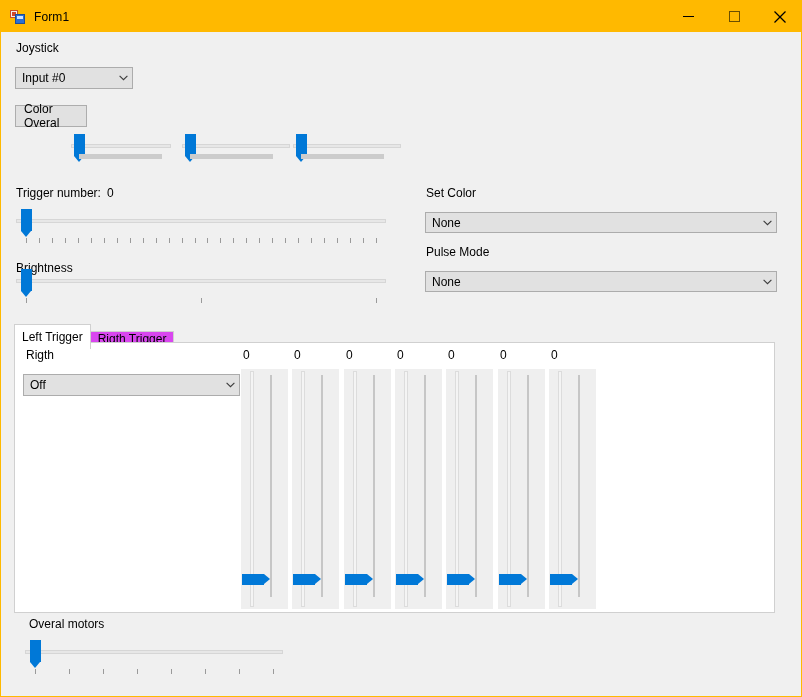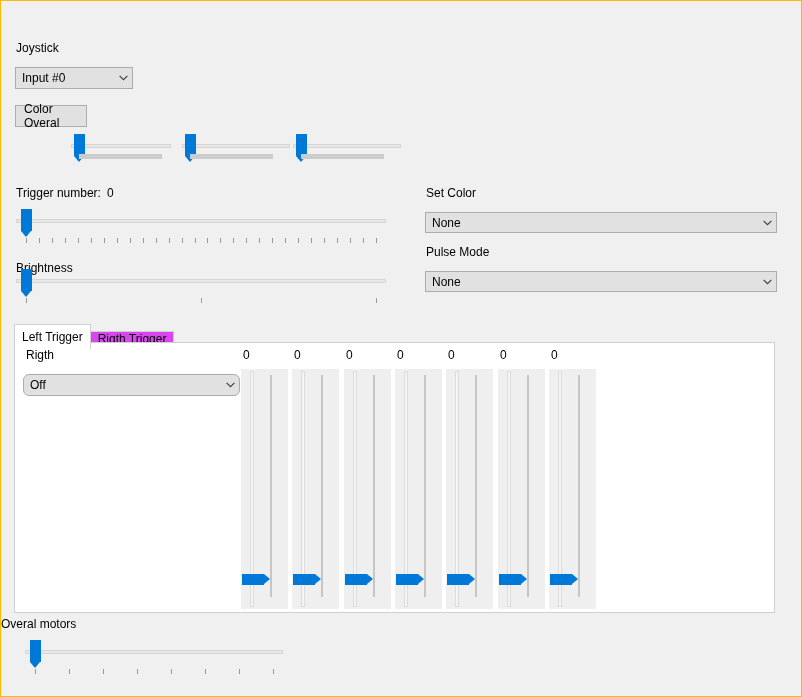--- a/index.html
+++ b/index.html
@@ -150,20 +150,48 @@
     border-bottom: 5.5px solid transparent;
     border-left: 6px solid #0078d7;
   }
   .zeroLbl { position: absolute; font-size: 12px; color: #000; }
 </style>
 </head>
 <body>
 
 <div class="window">
 
+  <div class="titlebar">
+    <div class="title-icon">
+      <div class="ti-a"></div>
+        <div class="ti-b"></div>
+      <div class="ti-c"></div>
+        <div class="ti-d"></div>
+    </div>
+    <div class="title-text">Form1</div>
+
+    <div class="win-btns">
+      <div class="win-btn">
+        <svg width="11" height="11" viewBox="0 0 11 11">
+            <line x1="0" y1="5.5" x2="11" y2="5.5" stroke="#000" stroke-width="1"></line>
+          </svg>
+      </div>
+      <div class="win-btn">
+        <svg width="11" height="11" viewBox="0 0 11 11">
+            <rect x="0.5" y="0.5" width="10" height="10" fill="none" stroke="#6b4f00" stroke-width="1"></rect>
+          </svg>
+      </div>
+      <div class="win-btn">
+        <svg width="12" height="12" viewBox="0 0 12 12">
+            <line x1="0.5" y1="0.5" x2="11.5" y2="11.5" stroke="#000" stroke-width="1.2"></line>
+            <line x1="11.5" y1="0.5" x2="0.5" y2="11.5" stroke="#000" stroke-width="1.2"></line>
+          </svg>
+      </div>
+    </div>
+  </div>
 
   <div class="lbl" style="left:15px; top:40px;">Joystick</div>
 
   <div class="combo" style="left:14px; top:66px; width:118px; height:22px;gap:11px;">
     <div class="ctext">Input #0</div>
     <div class="carrow">
       <svg width="9" height="6" viewBox="0 0 9 6">
           <path d="M0.6 0.8 L4.5 4.7 L8.4 0.8" fill="none" stroke="#3c3c3c" stroke-width="1.1"></path>
         </svg>
     </div>
@@ -261,21 +289,21 @@
 
   <div class="tabstrip" style="left:13px; top:323px;">
     <div class="tab active">Left Trigger</div>
     <div class="tab inactive">Rigth Trigger</div>
   </div>
 
   <div class="tabpanel" style="left:13px; top:341px; width:761px; height:271px;">
 
     <div class="lbl" style="left:11px; top:5px;">Rigth</div>
 
-    <div class="combo" style="left:8px; top:31px; width:217px; height:22px;border-radius:6px;">
+    <div class="combo" style="left:8px; top:31px; width:217px; height:22px;">
       <div class="ctext">Off</div>
       <div class="carrow">
         <svg width="9" height="6" viewBox="0 0 9 6">
             <path d="M0.6 0.8 L4.5 4.7 L8.4 0.8" fill="none" stroke="#3c3c3c" stroke-width="1.1"></path>
           </svg>
       </div>
     </div>
 
     <div class="zeroLbl" style="left:228px; top:5px;">0</div>
     <div class="zeroLbl" style="left:279px; top:5px;">0</div>
@@ -315,21 +343,21 @@
       <div class="vtick" style="height:222px;"></div>
       <div class="vthumb" style="top:205px;"></div>
     </div>
     <div class="vtrack" style="left:534px; top:26px; width:47px; height:240px;">
       <div class="vrail" style="height:236px;"></div>
       <div class="vtick" style="height:222px;"></div>
       <div class="vthumb" style="top:205px;"></div>
     </div>
   </div>
 
-  <div class="lbl" style="left:0; top:616px;">Overal motors</div>
+  <div class="lbl" style="left:28px; top:616px;">Overal motors</div>
 
   <div class="htrack" style="left:24px; top:639px; width:258px;">
     <div class="rail" style="width:258px;"></div>
     <div class="thumb" style="left:5px;"></div>
     <div class="ticks" id="ticks-overall" style="width:258px;">
         <i style="left: 10px;"></i>
         <i style="left: 44px;"></i>
         <i style="left: 78px;"></i>
         <i style="left: 112px;"></i>
         <i style="left: 146px;"></i>

